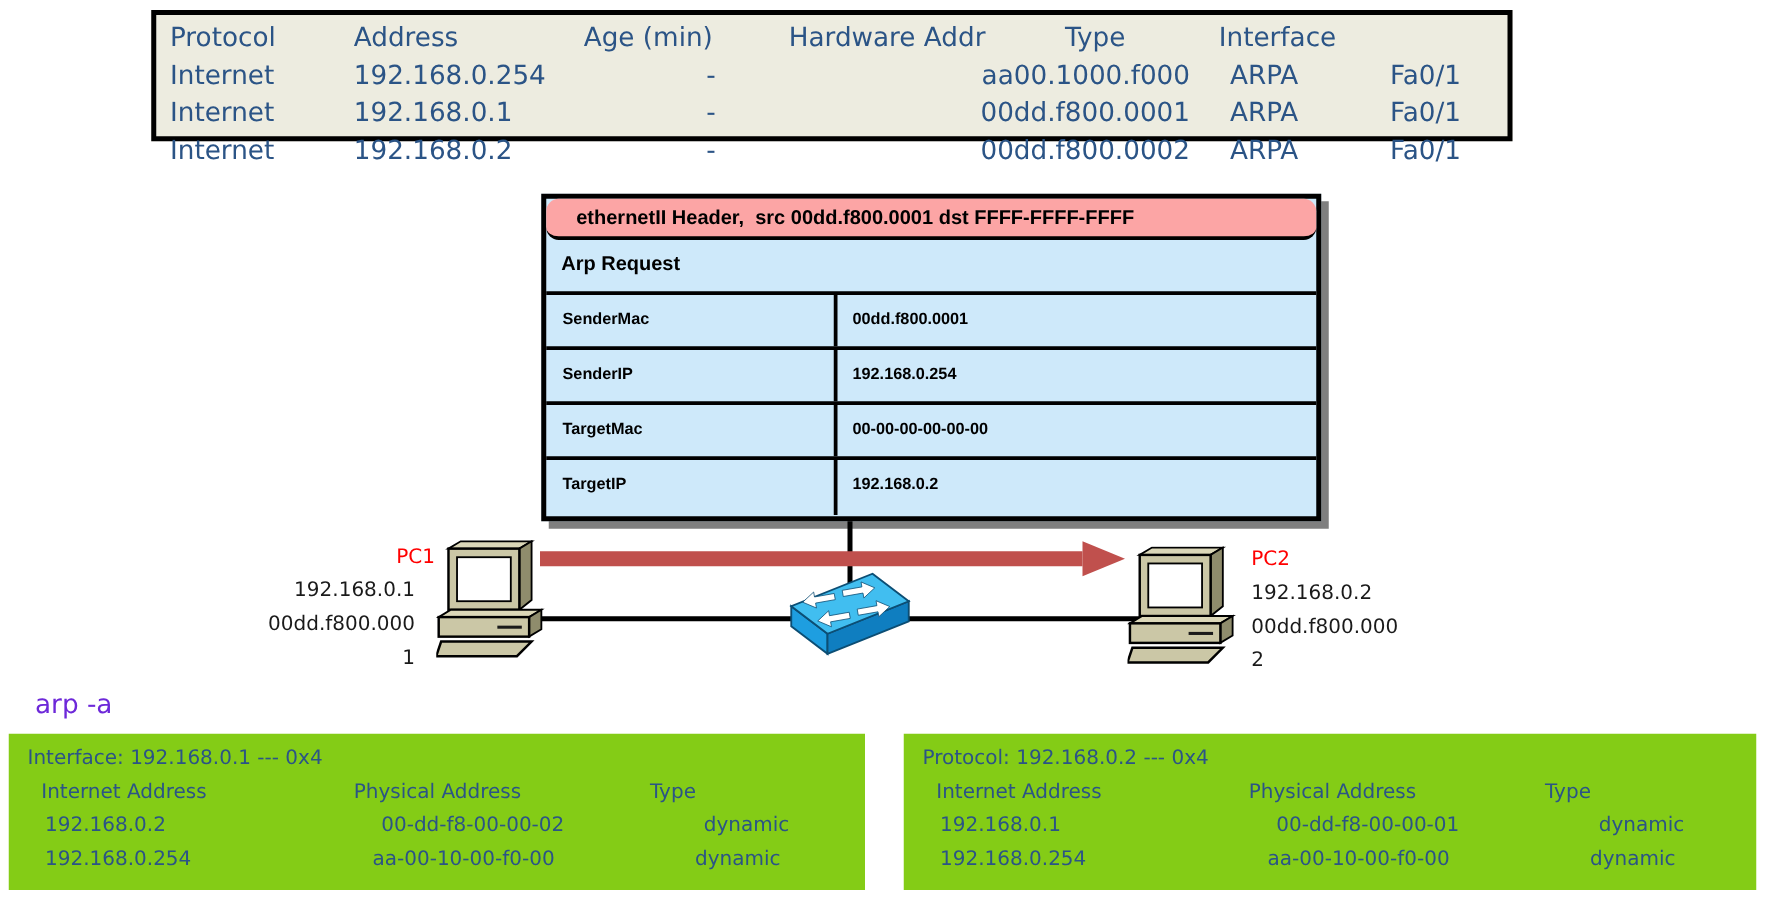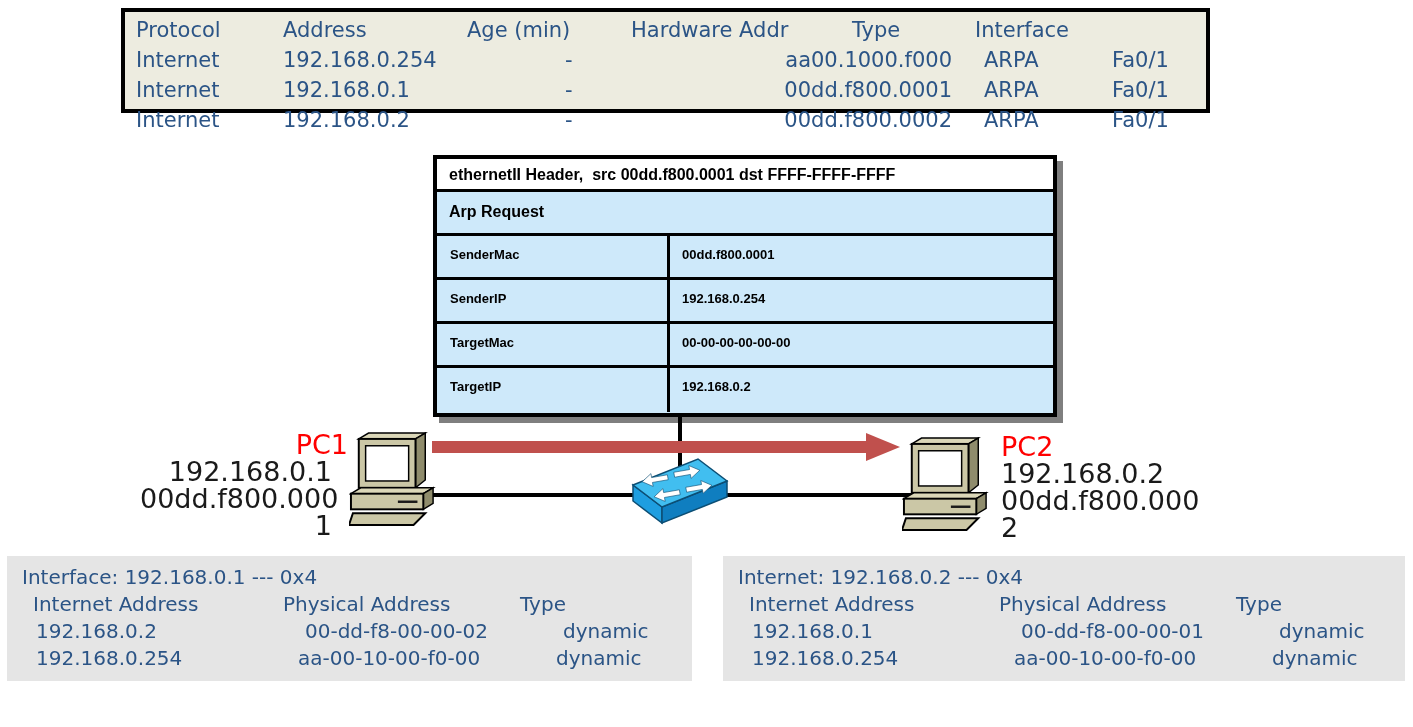--- a/index.html
+++ b/index.html
@@ -16,49 +16,49 @@
   .h-hw{left:506px;}   .h-type{left:727px;} .h-if{left:850px;}
   .c-proto{left:11px;} .c-addr{left:158px;} .c-age{left:440px;}
   .c-hw{left:506px;width:321px;text-align:right;}
   .c-type{left:859px;} .c-if{left:987px;}
 
   
   .packet{left:433px;top:155px;width:624px;height:262px;border:4px solid #000;
           background:#CEE9FA;box-sizing:border-box;color:#000;
           font-family:"Liberation Sans","DejaVu Sans",sans-serif;font-weight:bold;
           box-shadow:6px 6px 0 rgba(0,0,0,0.5);}
-  .p-header{height:33px;background:#ffffff;border-bottom:3px solid #000;box-sizing:border-box;
-            font-size:16px;padding:7px 0 0 12px;white-space:pre;}
+  .p-header{height:33px;background:#fca5a5;border-bottom:3px solid #000;box-sizing:border-box;
+            font-size:16px;padding:7px 0 0 24px;white-space:pre;border-radius:10px;}
   .p-title{height:44px;border-bottom:3px solid #000;box-sizing:border-box;
            font-size:16px;padding:11px 0 0 12px;}
   .p-row{height:44px;border-bottom:3px solid #000;box-sizing:border-box;display:flex;font-size:13px;}
   .p-row:last-child{border-bottom:none;}
   .p-label{width:233px;border-right:3px solid #000;box-sizing:border-box;padding:11px 0 0 13px;}
   .p-value{padding:11px 0 0 12px;}
 
   
   .drop-line{left:678px;top:417px;width:4px;height:55px;background:#000;z-index:1;}
   .lan-line{left:430px;top:493px;width:484px;height:4px;background:#000;z-index:0;}
   .arrow-shaft{left:432px;top:441px;width:434px;height:12px;background:#C0504D;z-index:2;}
   .arrow-head{left:866px;top:433px;width:0;height:0;z-index:2;
               border-left:34px solid #C0504D;border-top:14px solid transparent;border-bottom:14px solid transparent;}
   .pc1-svg{left:349px;top:432px;z-index:3;}
   .pc2-svg{left:902px;top:437px;z-index:3;}
   .switch-svg{left:630px;top:457px;z-index:3;}
 
   
-  .pc-label{font-size:27px;line-height:27px;color:#1a1a1a;z-index:4;}
+  .pc-label{font-size:16px;line-height:27px;color:#1a1a1a;z-index:4;}
   .pc1-label{left:140px;top:431px;width:192px;text-align:right;}
   .pc2-label{left:1001px;top:433px;width:200px;text-align:left;}
   .pc-name{color:#FF0000;}
   .pc1-label .pc-name{margin-right:-16px;}
   .cmd{left:28px;top:551px;font-size:21px;color:#6d28d9;}
 
   
-  .cache{top:556px;width:685px;height:125px;background:#e5e5e5;font-size:20px;}
+  .cache{top:587px;width:685px;height:125px;background:#84cc16;font-size:16px;}
   .cache-left{left:7px;}
   .cache-right{left:723px;width:682px;}
   .k-line{position:absolute;left:0;width:100%;height:24px;white-space:nowrap;}
   .k-line span{position:absolute;white-space:nowrap;}
   .k1{top:9px;} .k2{top:36px;} .k3{top:63px;} .k4{top:90px;}
   .k-if{left:15px;}
   .k-h-ip{left:26px;} .k-h-mac{left:276px;} .k-h-type{left:513px;}
   .k-ip{left:29px;}
   .k3 .k-mac{left:298px;} .k3 .k-type{left:556px;}
   .k4 .k-mac{left:291px;} .k4 .k-type{left:549px;}
@@ -198,21 +198,21 @@
     </div>
     <div class="k-line k4">
       <span class="k-ip">192.168.0.254</span>
       <span class="k-mac">aa-00-10-00-f0-00</span>
       <span class="k-type">dynamic</span>
     </div>
   </div>
 
   <div class="abs cache cache-right">
     <div class="k-line k1">
-      <span class="k-if">Internet: 192.168.0.2 --- 0x4</span>
+      <span class="k-if">Protocol: 192.168.0.2 --- 0x4</span>
     </div>
     <div class="k-line k2">
       <span class="k-h-ip">Internet Address</span>
       <span class="k-h-mac">Physical Address</span>
       <span class="k-h-type">Type</span>
     </div>
     <div class="k-line k3">
       <span class="k-ip">192.168.0.1</span>
       <span class="k-mac">00-dd-f8-00-00-01</span>
       <span class="k-type">dynamic</span>

